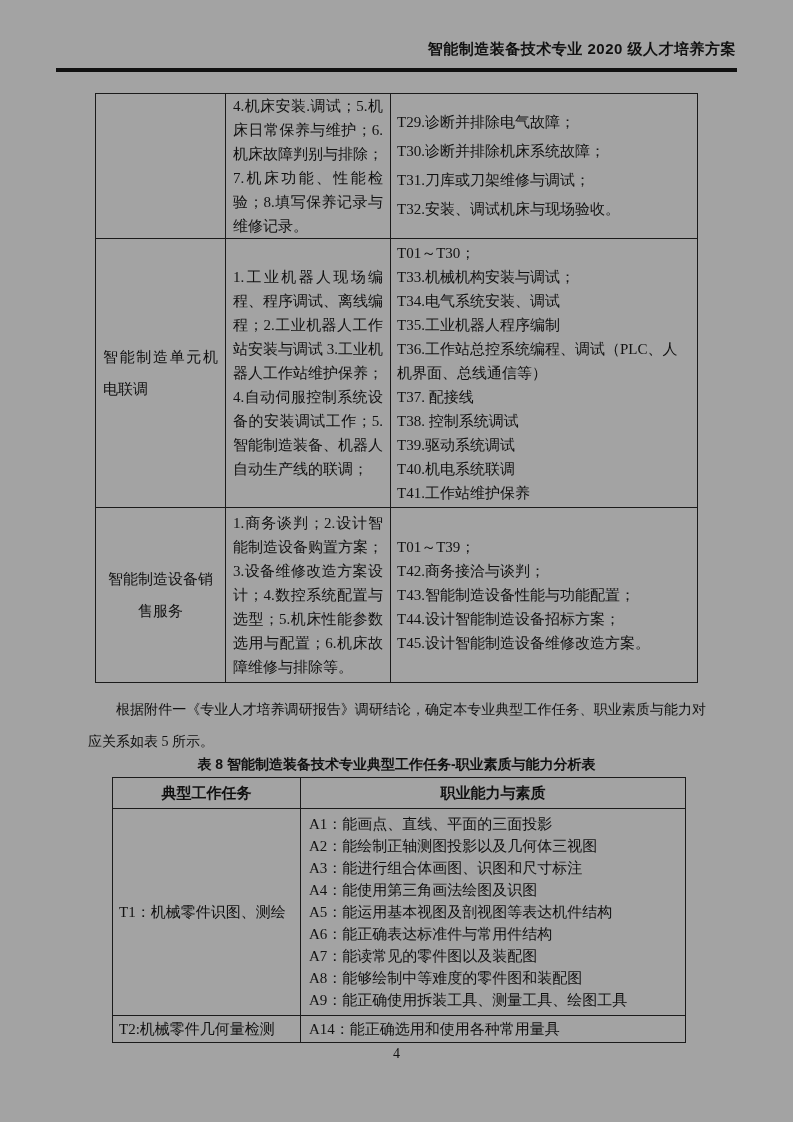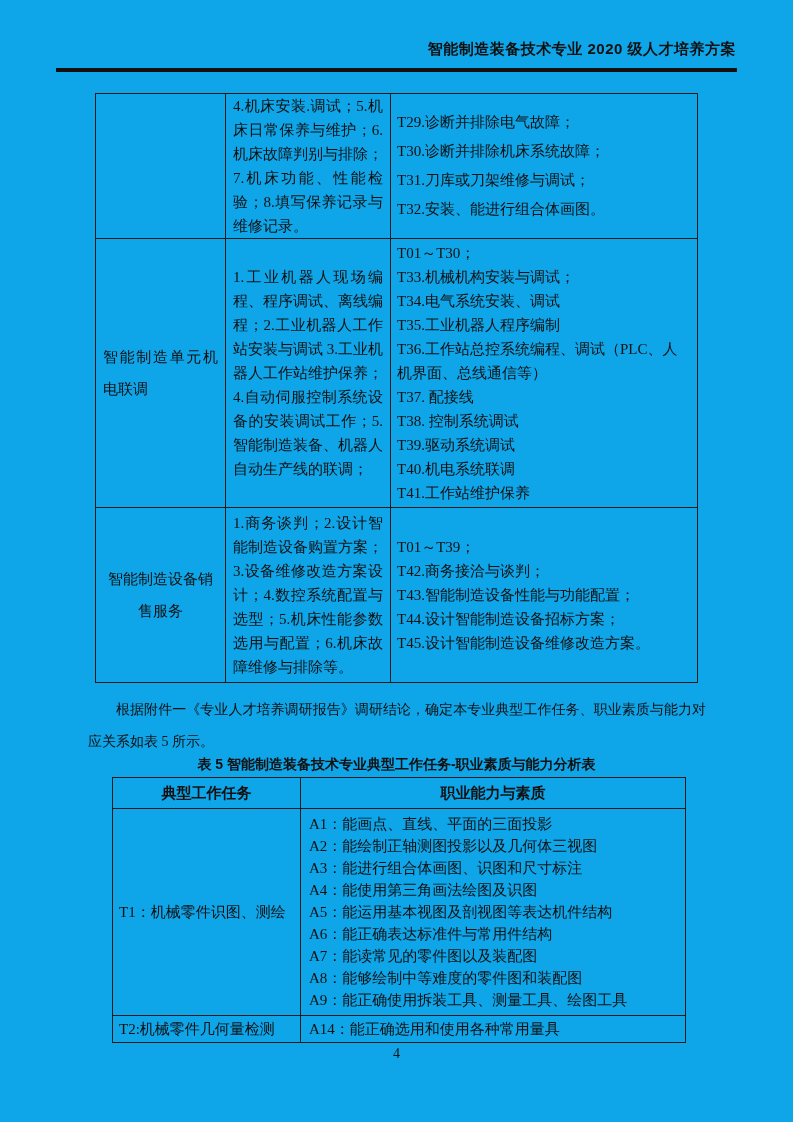--- a/index.html
+++ b/index.html
@@ -2,21 +2,21 @@
 <html><head>
 <meta charset="utf-8">
 <style>
   * { margin: 0; padding: 0; box-sizing: border-box; }
   html, body { background: #ffffff; }
   .page {
     position: relative;
     width: 793px;
     height: 1122px;
     margin: 0 auto;
-    background: #0ea5e9;
+    background: #a3a3a3;
     font-family: "Liberation Serif", "DejaVu Serif", serif;
     color: #111111;
     overflow: hidden;
   }
   .header-title {
     position: absolute;
     top: 40px;
     right: 57px;
     font-family: "Liberation Sans", "DejaVu Sans", sans-serif;
     font-weight: bold;
@@ -159,21 +159,21 @@
         <col class="c2">
         <col class="c3">
       </colgroup>
     <tbody>
         <tr style="height:121px;">
       <td class="task-cell"></td>
       <td class="items-cell">4.机床安装.调试；5.机床日常保养与维护；6.机床故障判别与排除；7.机床功能、性能检验；8.填写保养记录与维修记录。</td>
       <td class="codes-cell tall-lines">T29.诊断并排除电气故障；
 T30.诊断并排除机床系统故障；
 T31.刀库或刀架维修与调试；
-T32.安装、能进行组合体画图。</td>
+T32.安装、调试机床与现场验收。</td>
     </tr>
     <tr style="height:265px;">
       <td class="task-cell">智能制造单元机电联调</td>
       <td class="items-cell">1.工业机器人现场编程、程序调试、离线编程；2.工业机器人工作站安装与调试 3.工业机器人工作站维护保养；4.自动伺服控制系统设备的安装调试工作；5. 智能制造装备、机器人自动生产线的联调；</td>
       <td class="codes-cell">T01～T30；
 T33.机械机构安装与调试；
 T34.电气系统安装、调试
 T35.工业机器人程序编制
 T36.工作站总控系统编程、调试（PLC、人机界面、总线通信等）
 T37. 配接线
@@ -188,21 +188,21 @@
       <td class="codes-cell">T01～T39；
 T42.商务接洽与谈判；
 T43.智能制造设备性能与功能配置；
 T44.设计智能制造设备招标方案；
 T45.设计智能制造设备维修改造方案。</td>
     </tr>
   </tbody>
     </table>
 
   <div class="paragraph">根据附件一《专业人才培养调研报告》调研结论，确定本专业典型工作任务、职业素质与能力对应关系如表 5 所示。</div>
-  <div class="table5-caption">表 5  智能制造装备技术专业典型工作任务-职业素质与能力分析表</div>
+  <div class="table5-caption">表 8  智能制造装备技术专业典型工作任务-职业素质与能力分析表</div>
 
   <table class="ability-table">
     <colgroup>
         <col class="c1">
         <col class="c2">
       </colgroup>
     <tbody>
         <tr>
       <th>典型工作任务</th>
       <th>职业能力与素质</th>

